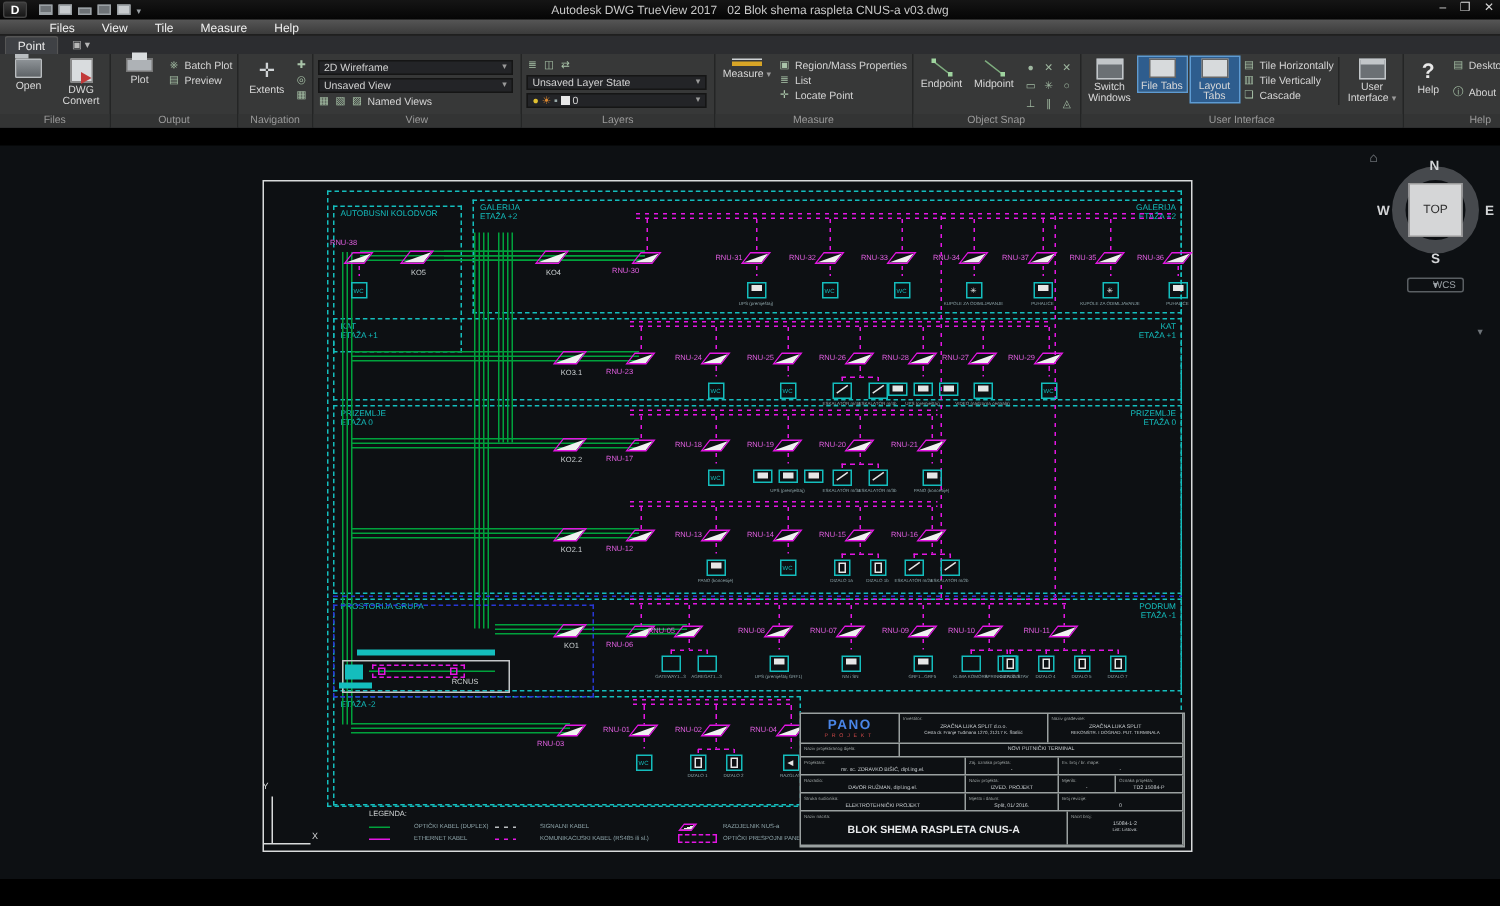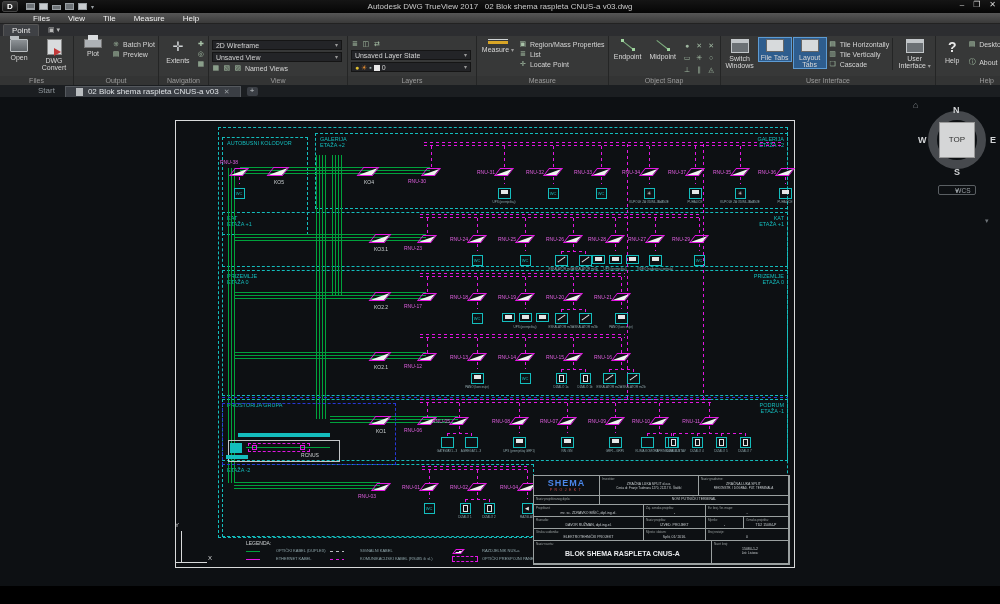--- a/index.html
+++ b/index.html
@@ -337,30 +337,20 @@
             <span class="sico">ⓘ</span>
             <span>About</span>
             </div>
         </div>
         <div class="rcap">Help</div>
       </div>
 
     </div>
   </div>
 
-  <div id="filetabs">
-    <span style="width:28px"></span>
-    <div class="ftab">Start</div>
-    <div class="ftab active">
-      <span class="doc"></span>
-      <span>02 Blok shema raspleta CNUS-a v03</span>
-      <span class="x">✕</span>
-    </div>
-    <div id="newtab">+</div>
-  </div>
 
   <div id="canvas">
 
     <div style="left: 175px; top: 23px; width: 620px; height: 448px; border: 1px solid rgb(216, 218, 219);"></div>
       <div style="left: 218px; top: 30px; width: 570px; height: 411px; border: 1px dashed rgb(20, 189, 189);"></div>
       <div style="left: 222px; top: 40px; width: 86px; height: 98px; border: 1px dashed rgb(20, 189, 189);"></div>
       <div style="left: 227px; top: 43px; width: 70px; color: rgb(20, 189, 189); font-size: 5.5px; line-height: 6px; white-space: pre-line;">AUTOBUSNI KOLODVOR</div>
       <div style="left: 315px; top: 36px; width: 473px; height: 76px; border: 1px dashed rgb(20, 189, 189);"></div>
       <div style="left: 320px; top: 39px; width: 70px; color: rgb(20, 189, 189); font-size: 5.5px; line-height: 6px; white-space: pre-line;">GALERIJA
 ETAŽA +2</div>
@@ -834,21 +824,21 @@
       <div style="left: 330px; top: 462px; width: 14px; height: 1px; background-image: repeating-linear-gradient(90deg, rgb(227, 22, 227) 0px, rgb(227, 22, 227) 3px, transparent 3px, transparent 6px);"></div>
       <div style="left: 360px; top: 459px; width: 120px; color: rgb(143, 166, 171); font-size: 4px;">KOMUNIKACIJSKI KABEL (RS485 ili sl.)</div>
       <div style="left: 454px; top: 452px; width: 9px; height: 5px; border: 1px solid rgb(227, 22, 227); transform: skewX(-38deg); background: linear-gradient(to left top, rgb(240, 240, 240) 48%, transparent 50%);"></div>
       <div style="left: 482px; top: 451px; width: 120px; color: rgb(143, 166, 171); font-size: 4px;">RAZDJELNIK NUS-a</div>
       <div style="left: 452px; top: 459px; width: 26px; height: 6px; border: 1px dashed rgb(227, 22, 227);"></div>
       <div style="left: 482px; top: 459px; width: 120px; color: rgb(143, 166, 171); font-size: 4px;">OPTIČKI PRESPOJNI PANEL</div>
       <div style="left: 533px; top: 378px; width: 257px; height: 90px; border: 1px solid rgb(154, 160, 160); display: flex; flex-direction: column; background: rgb(13, 16, 19);">
         <div style="display: flex; height: 20px; border-bottom: 1px solid rgb(154, 160, 160); position: static;">
           <div style="width: 66px; border-right: 1px solid rgb(154, 160, 160); position: relative; overflow: hidden;">
             <div style="position:static;text-align:center;padding-top:2px">
-          <div style="position:static;color:#4a86e8;font-weight:bold;font-size:9px;letter-spacing:1px">SHEMA</div>
+          <div style="position:static;color:#4a86e8;font-weight:bold;font-size:9px;letter-spacing:1px">PANO</div>
           <div style="position:static;color:#d04a4a;font-size:3.5px;letter-spacing:2.5px">PROJEKT</div>
             </div>
           </div>
           <div style="width: 99px; border-right: 1px solid rgb(154, 160, 160); position: relative; overflow: hidden;">
             <div style="position:static;color:#9aa0a0;font-size:3px;padding:1px 1px 0 2px">Investitor:</div>
             <div style="position:static;color:#c8cdd0;font-size:3.5px;text-align:center;padding-top:1px">ZRAČNA LUKA SPLIT d.o.o.</div>
             <div style="position:static;color:#c8cdd0;font-size:3px;text-align:center">Cesta dr. Franje Tuđmana 1270, 21217 K. Štafilić</div>
           </div>
           <div style="width: 90px; border-right: 1px solid rgb(154, 160, 160); position: relative; overflow: hidden;">
             <div style="position:static;color:#9aa0a0;font-size:3px;padding:1px 1px 0 2px">Naziv građevine:</div>

